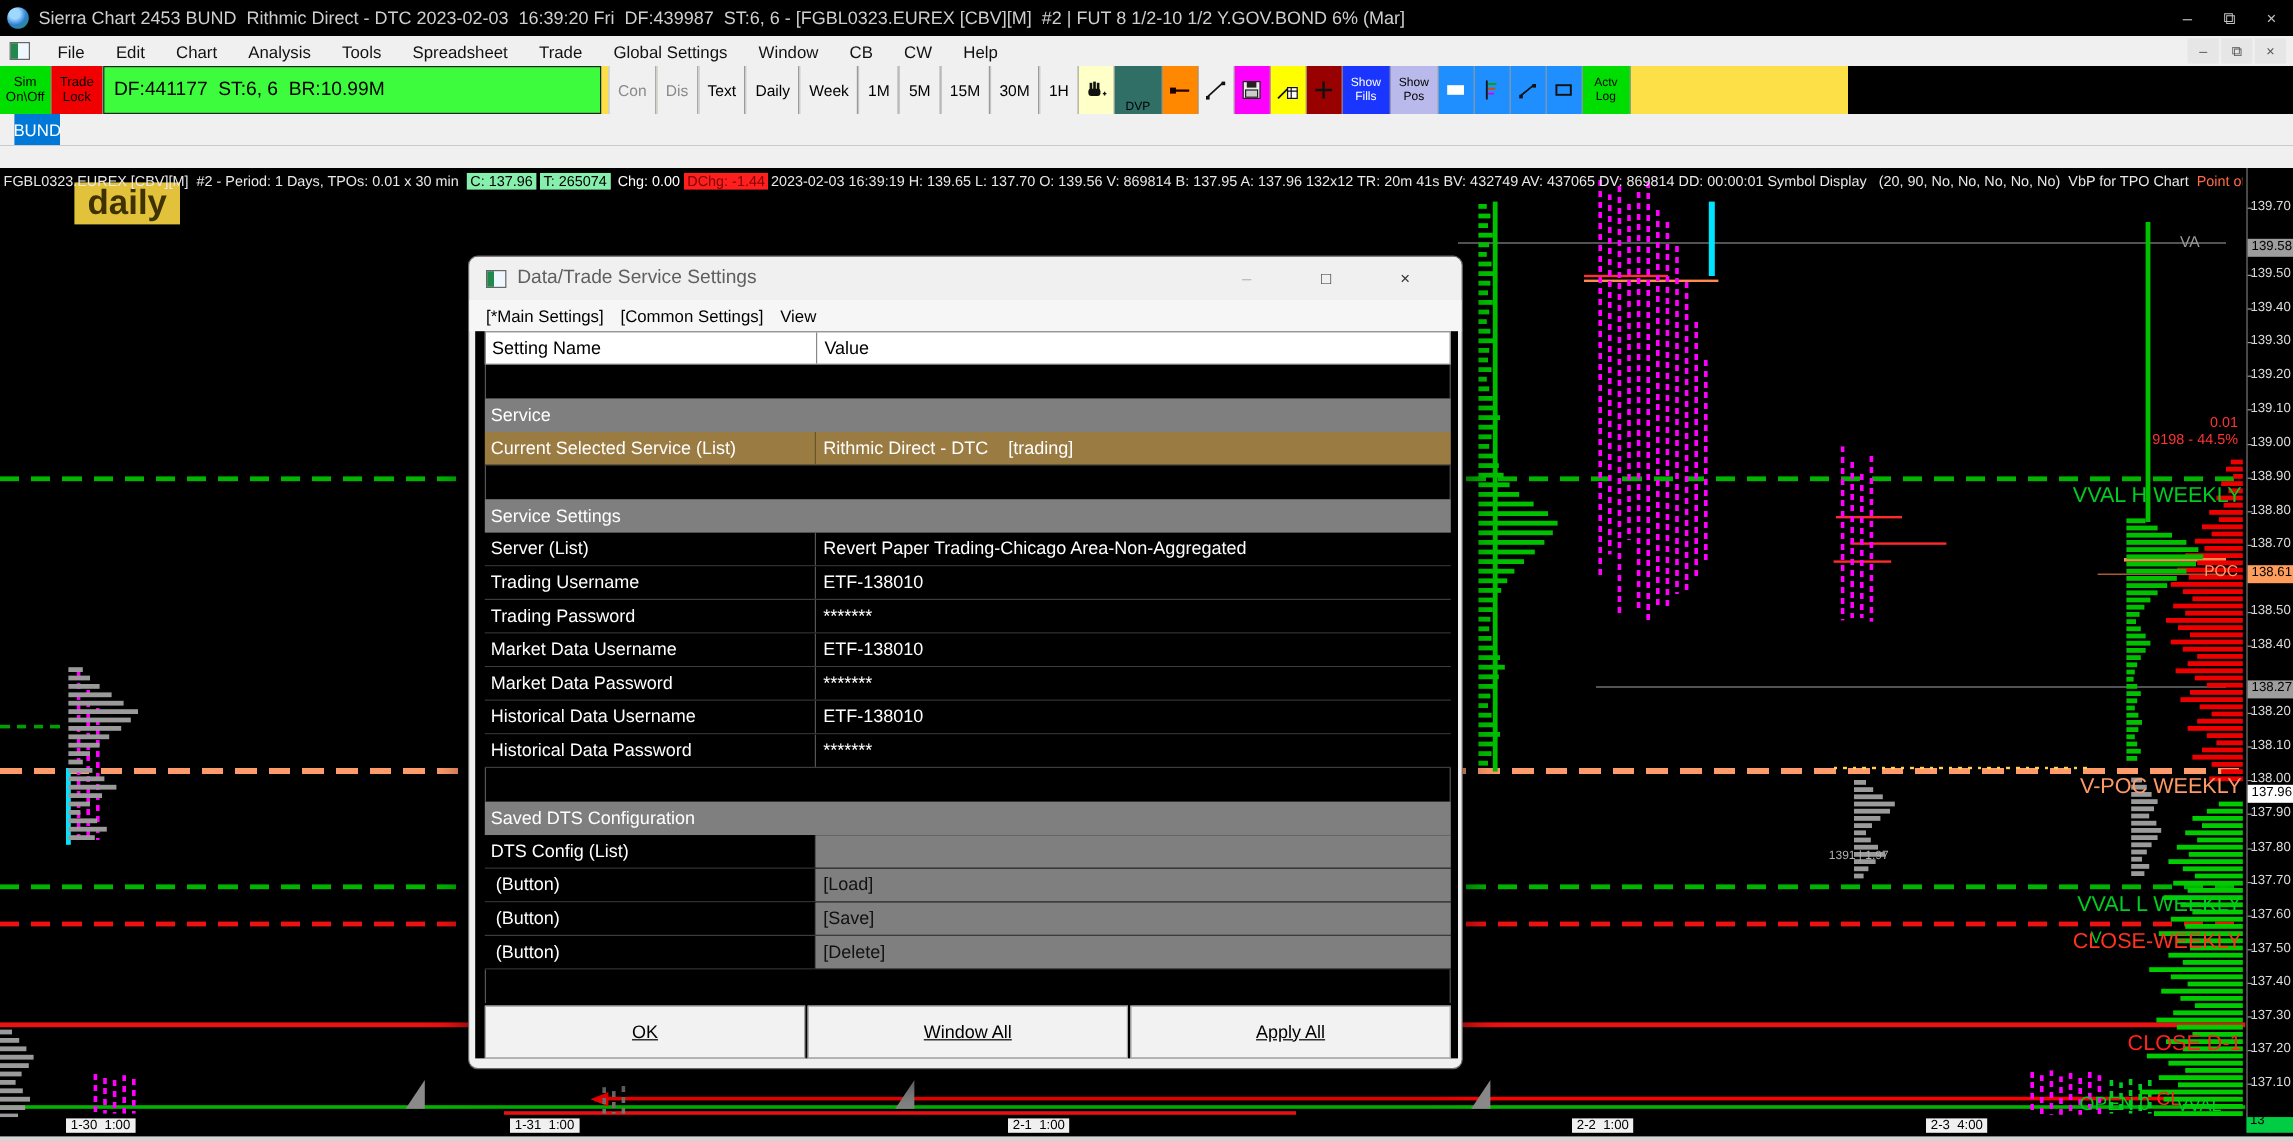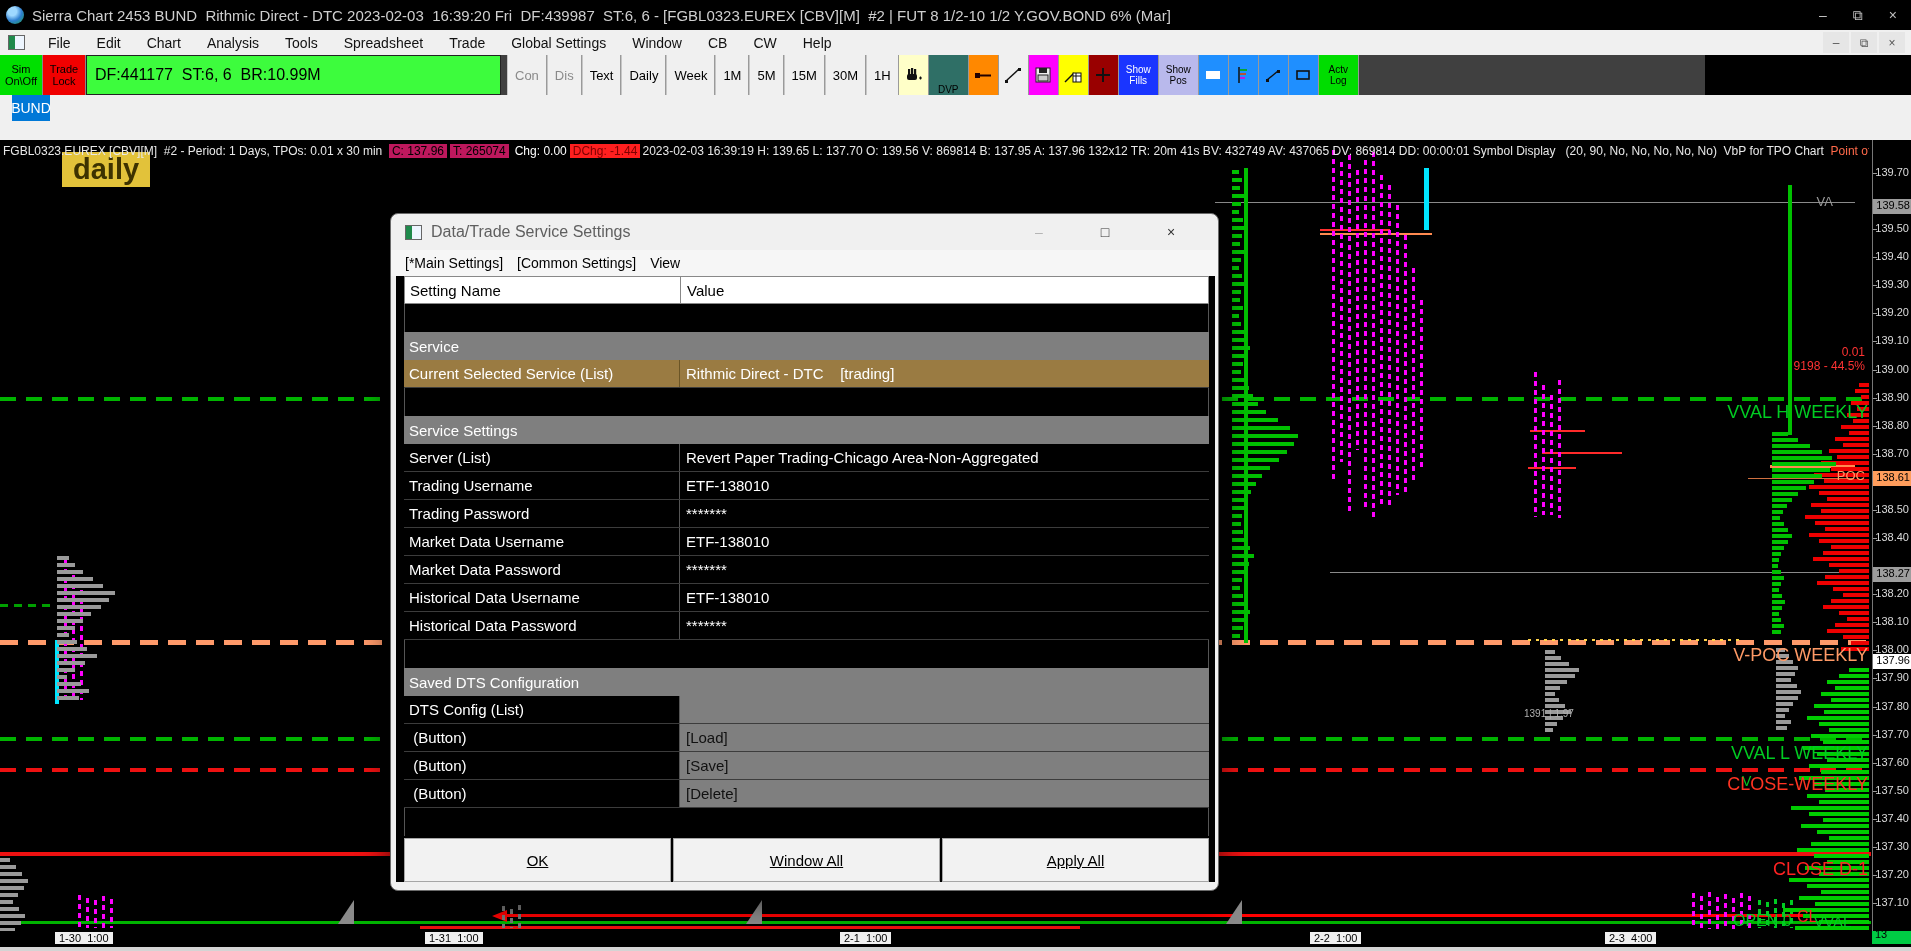--- a/index.html
+++ b/index.html
@@ -19,21 +19,21 @@
   #menubar { position:absolute; left:0; top:30px; width:1911px; height:25px; background:#f0f0f0;
     display:flex; align-items:center; font-size:14px; color:#111; }
   #menu-appicon { width:17px; height:15px; margin:0 10px 0 8px; border:1px solid #666;
     background:linear-gradient(90deg,#1f8a4c 0 40%, #eef6ff 40% 100%); }
   .menu-item { padding:2px 13px; white-space:nowrap; }
   #mdi-controls { margin-left:auto; display:flex; gap:2px; margin-right:6px; }
   #mdi-controls .mdi { width:26px; height:21px; background:#e6e6e6; color:#555;
     display:flex; align-items:center; justify-content:center; font-size:12px; }
 
   
-  #toolbar { position:absolute; left:0; top:55px; width:1705px; height:40px; background:#404040;
+  #toolbar { position:absolute; left:0; top:55px; width:1540px; height:40px; background:#fde047;
     display:flex; align-items:stretch; }
   .tool-stack { width:43px; font-size:11px; line-height:12px; display:flex; flex-direction:column;
     align-items:center; justify-content:center; color:#000; border-right:1px solid #888; }
   #sim-onoff { background:#00e000; }
   #trade-lock { background:#f00000; }
   #account-field { width:415px; background:#3dfc3d; border:1px solid #222; color:#000;
     font-size:16px; display:flex; align-items:center; padding-left:8px; white-space:pre; }
   #tf-buttons { display:flex; margin-left:6px; }
   .tf-btn { padding:0 7px; display:flex; align-items:center; font-size:13px; color:#000;
     border-left:1px solid #c6c6c6; border-right:1px solid #9a9a9a; background:#f0f0f0; }
@@ -47,21 +47,21 @@
   #tabrow { position:absolute; left:0; top:95px; width:1911px; height:26px; background:#f0f0f0; }
   #tab-bund { position:absolute; left:12px; top:0; width:38px; height:26px; background:#0078d7;
     color:#fff; font-size:14px; display:flex; align-items:center; justify-content:center; }
   #chart-frame-strip { position:absolute; left:0; top:121px; width:1911px; height:19px; background:#f0f0f0; }
 
   
   #chart { position:absolute; left:0; top:140px; width:1911px; height:791px; background:#000; overflow:hidden; }
   #status-line { position:absolute; left:3px; top:4px; width:1866px; height:16px; overflow:hidden;
     white-space:pre; font-size:12px; z-index:5; }
   .seg-plain { color:#e8e8e8; }
-  .seg-white { background:#be185d; color:#000; padding:0 3px; margin-right:3px; }
+  .seg-white { background:#86efac; color:#000; padding:0 3px; margin-right:3px; }
   .seg-box { color:#fff; padding:0 3px; }
   .seg-red { background:#ff1f1f; color:#7e0000; padding:0 3px; margin-right:2px; }
   .seg-orange { color:#ff6a4a; }
 
   #daily-note { position:absolute; left:62px; top:12px; background:#e2c23a; color:#3d3200;
     font-size:29px; font-weight:bold; padding:1px 11px; z-index:4; }
 
   .hline, .vbar, .dashcol, .pbar { position:absolute; }
   .level-label { position:absolute; right:43px; font-size:18px; font-weight:500; white-space:nowrap; z-index:3; }
   .small-label { position:absolute; font-size:13px; z-index:3; white-space:nowrap; }

